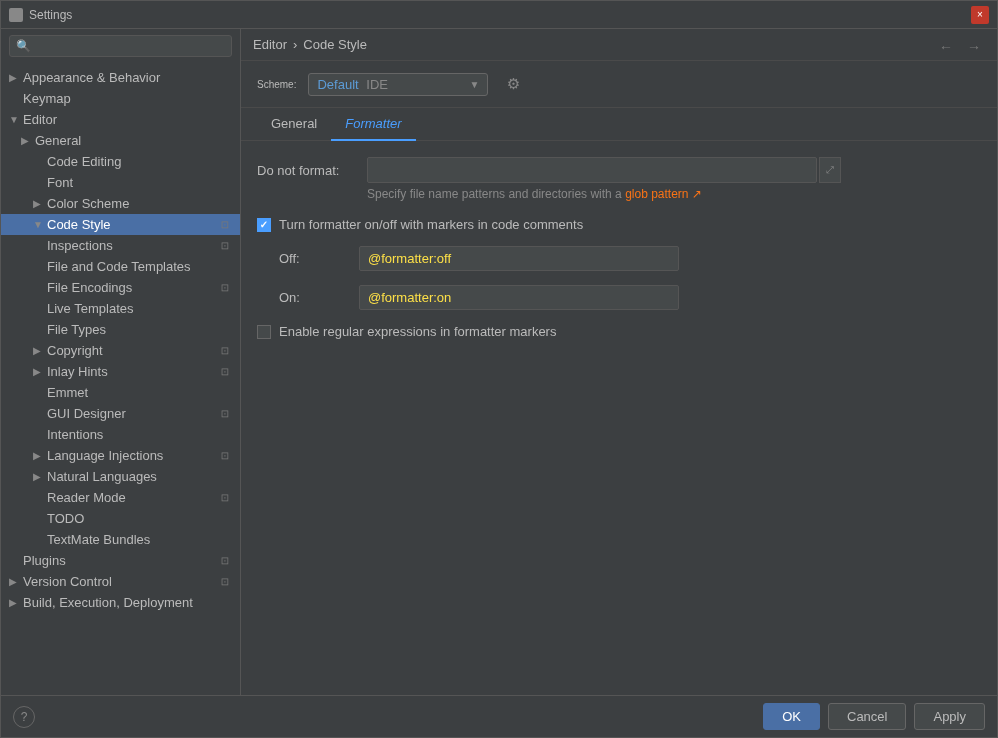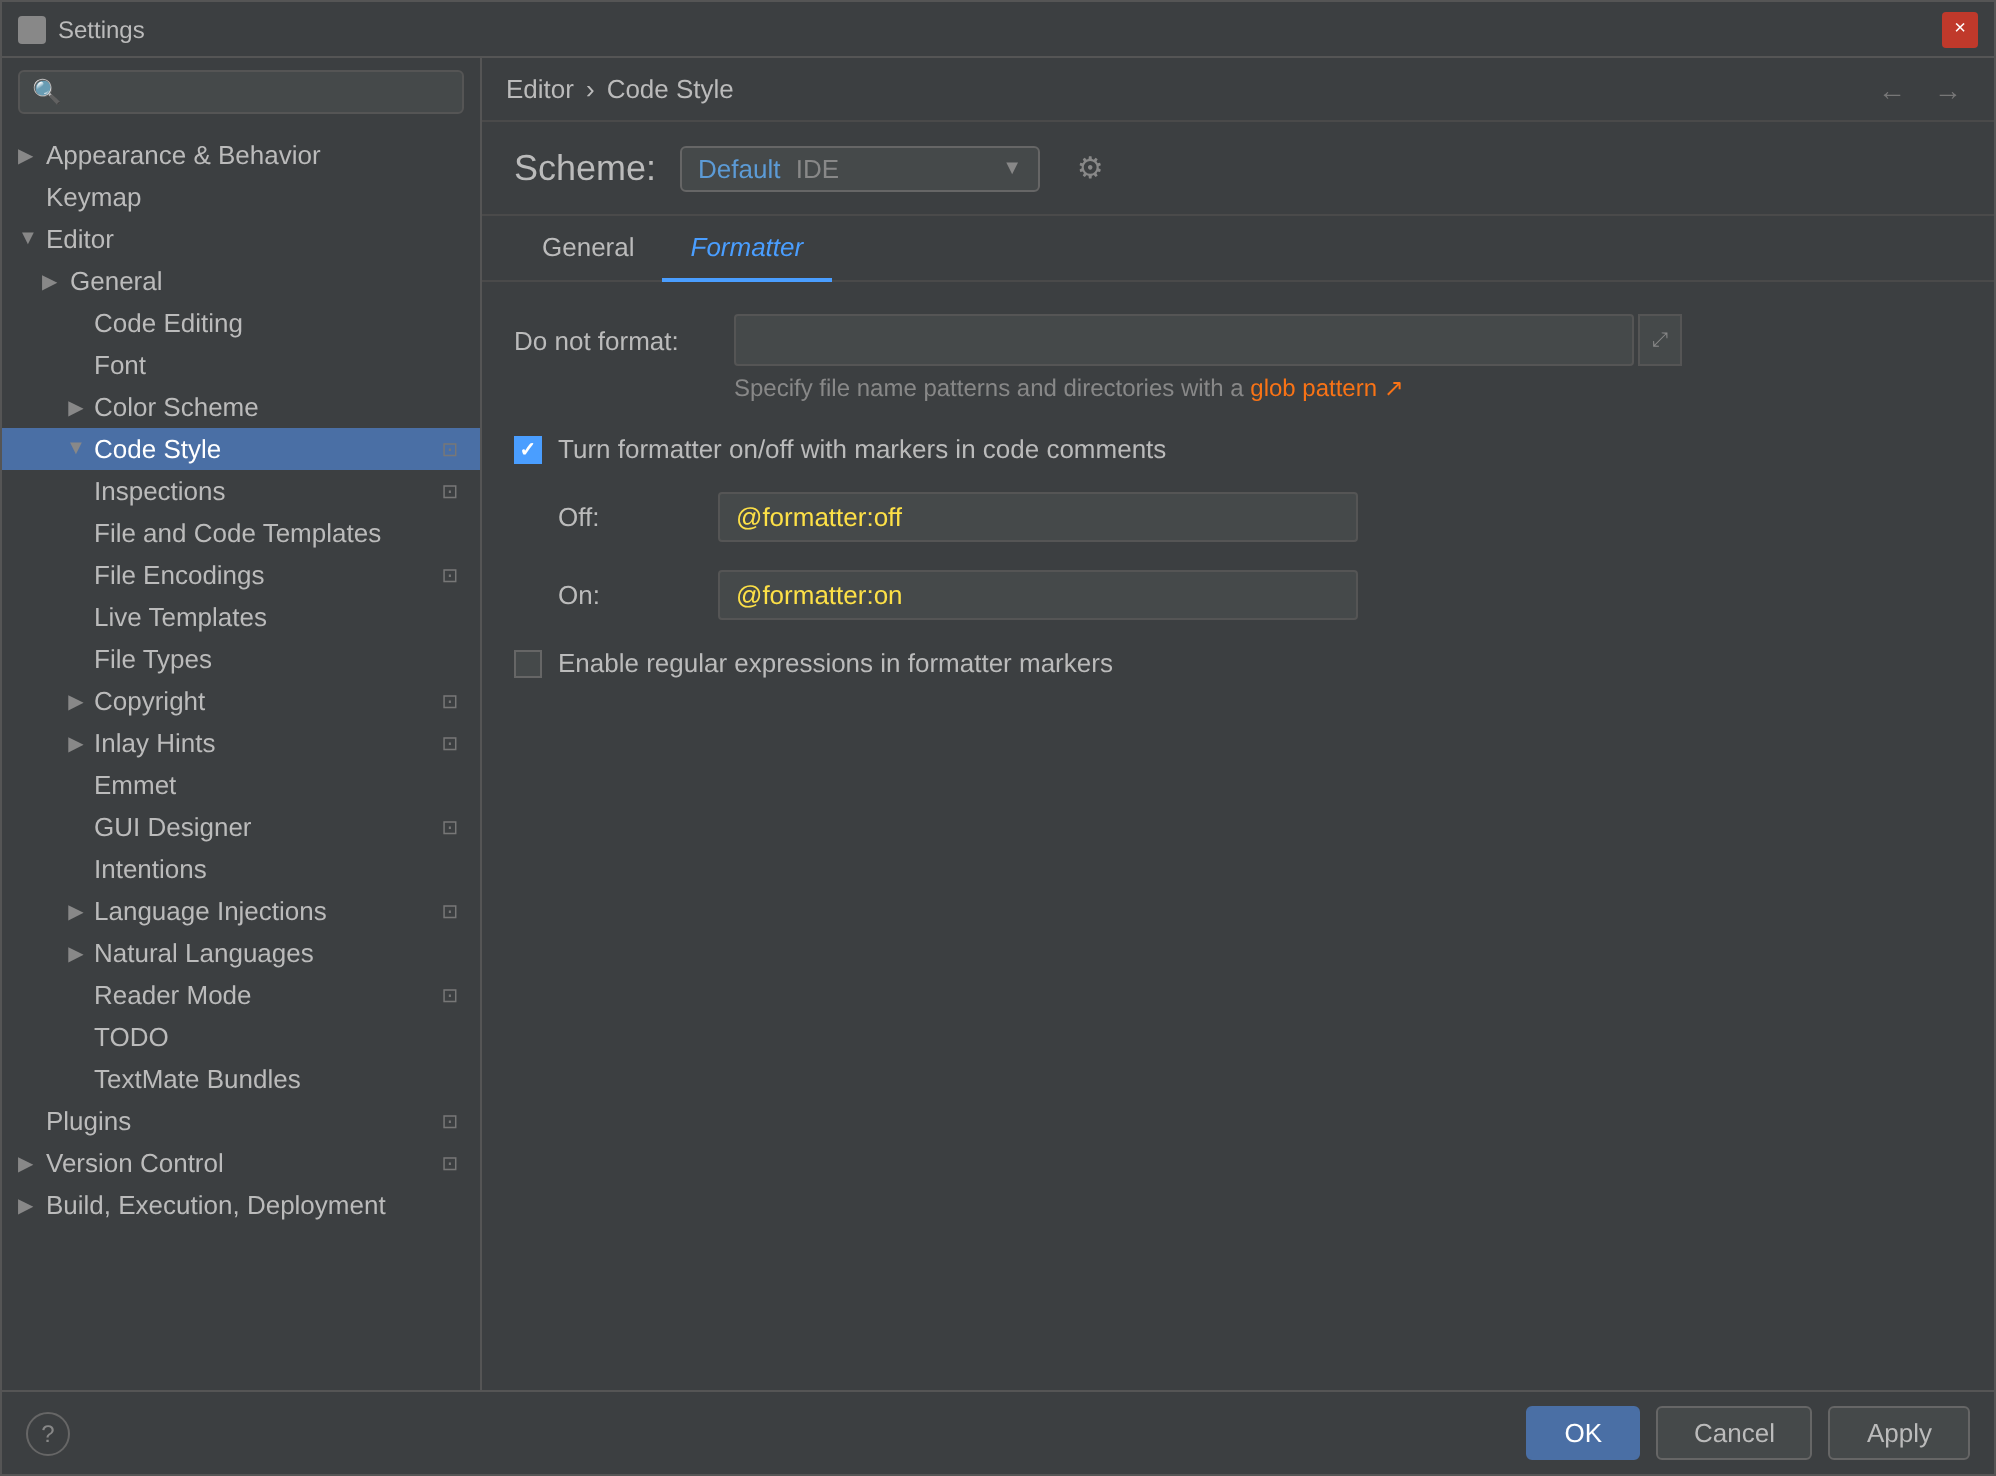--- a/index.html
+++ b/index.html
@@ -108,21 +108,21 @@
       color: #bbbbbb;
       font-size: 13px;
       position: relative;
     }
     .tree-item.selected {
       background: #4a6fa5;
       color: white;
     }
     .tree-item.level-0 { padding-left: 8px; }
     .tree-item.level-1 { padding-left: 20px; }
-    .tree-item.level-2 { padding-left: 32px; text-align: center; }
+    .tree-item.level-2 { padding-left: 32px; }
     .chevron {
       margin-right: 4px;
       font-size: 10px;
       color: #888;
       width: 10px;
       display: inline-block;
     }
     .expand-icon {
       margin-left: auto;
       color: #777;
@@ -170,21 +170,21 @@
     }
     .scheme-row {
       display: flex;
       align-items: center;
       padding: 10px 16px;
       gap: 12px;
       border-bottom: 1px solid #4a4a4a;
     }
     .scheme-label {
       color: #bbbbbb;
-      font-size: 18px;
+      font-size: 10px;
       text-align: right;
     }
     .scheme-dropdown {
       background: #45494a;
       border: 1px solid #666;
       color: #bbbbbb;
       padding: 3px 8px;
       border-radius: 3px;
       cursor: pointer;
       display: flex;

